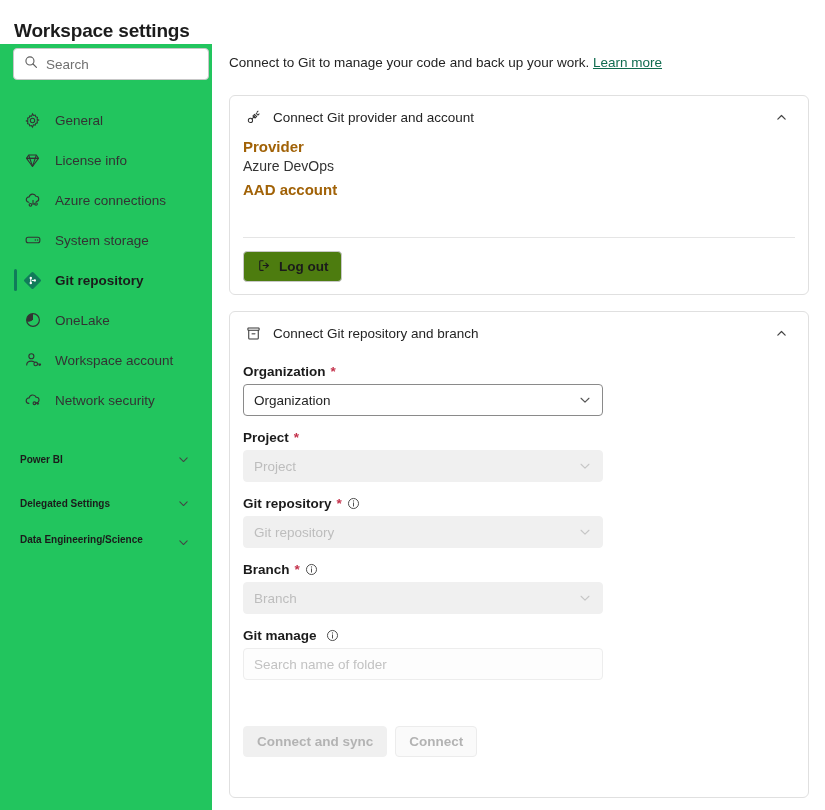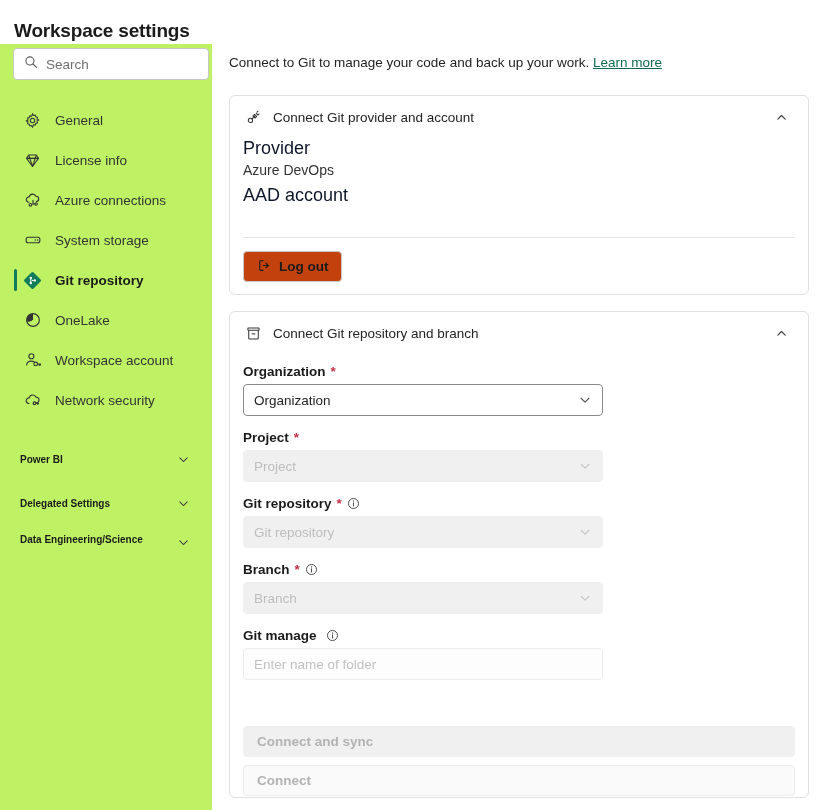--- a/index.html
+++ b/index.html
@@ -17,21 +17,21 @@
   .page-title {
     position: absolute; left: 14px; top: 20px;
     font-size: 19px; font-weight: bold; letter-spacing: -0.2px;
     color: #1b1b1b;
   }
 
   
   .sidebar {
     position: absolute; left: 0; top: 44px;
     width: 212px; height: 766px;
-    background: #bef264;
+    background: #22c55e;
   }
   .search-box {
     margin: 4px 0 0 13px;
     width: 196px; height: 32px;
     border: 1px solid #c7c7c7; border-radius: 4px;
     display: flex; align-items: center; gap: 8px;
     padding: 0 10px;
     background: #fff;
   }
   .search-box .search-ph { font-size: 13.5px; color: #707070; }
@@ -78,30 +78,30 @@
   .card-head {
     display: flex; align-items: center;
     height: 42px; padding: 0 16px 0 13px;
   }
   .card-head .ch-ico { width: 20px; height: 20px; margin-right: 10px;
     display: flex; align-items: center; justify-content: center; }
   .card-head .ch-title { font-size: 13.5px; color: #242424; flex: 1; }
   .chev { width: 22px; height: 22px; display:flex; align-items:center; justify-content:center; cursor: pointer; }
 
   .card-body { padding: 0 13px; }
-  .fld-strong { font-size: 18px; font-weight: normal; color: #0f172a; margin-bottom: 3px; }
+  .fld-strong { font-size: 15px; font-weight: bold; color: #a16207; margin-bottom: 3px; }
   .fld-value  { font-size: 14px; color: #333; margin-bottom: 7px; }
 
   .divider { height: 1px; background: #e5e5e5; margin: 0 0 0 0; }
 
   .btn {
     display: inline-flex; align-items: center; gap: 7px;
     height: 31px; padding: 0 13px;
     border: 1px solid #c8c8c8; border-radius: 4px;
-    background: #c2410c; font-size: 13.5px; font-weight: bold; color: #1b1b1b;
+    background: #4d7c0f; font-size: 13.5px; font-weight: bold; color: #1b1b1b;
     cursor: pointer;
   }
   .btn.disabled { color: #b3b3b3; background: #f0f0f0; border-color: #f0f0f0; cursor: default; }
   .btn.disabled.ghost { background: #fafafa; border-color: #ececec; }
 
   .label-row {
     display: flex; align-items: center; gap: 5px;
     font-size: 13.5px; font-weight: bold; color: #1b1b1b;
     margin-bottom: 5px;
   }
@@ -423,25 +423,25 @@
             <span>Git manage</span>
             <span class="info-ico" style="margin-left:4px;">
               <svg width="13" height="13" viewBox="0 0 16 16" fill="none" stroke="#444" stroke-width="1.15">
                 <circle cx="8" cy="8" r="6.2"></circle>
                   <path d="M8 7.2v4" stroke-linecap="round"></path>
                   <circle cx="8" cy="4.9" r="0.75" fill="#444" stroke="none"></circle>
               </svg>
             </span>
           </div>
           <div class="textinput">
-            <span>Enter name of folder</span>
-          </div>
-        </div>
-
-        <div class="actions" style="margin-top:46px;flex-direction:column;">
+            <span>Search name of folder</span>
+          </div>
+        </div>
+
+        <div class="actions" style="margin-top:46px;">
           <button class="btn disabled">
             <span>Connect and sync</span>
           </button>
           <button class="btn disabled ghost">
             <span>Connect</span>
           </button>
         </div>
 
       </div>
     </div>

